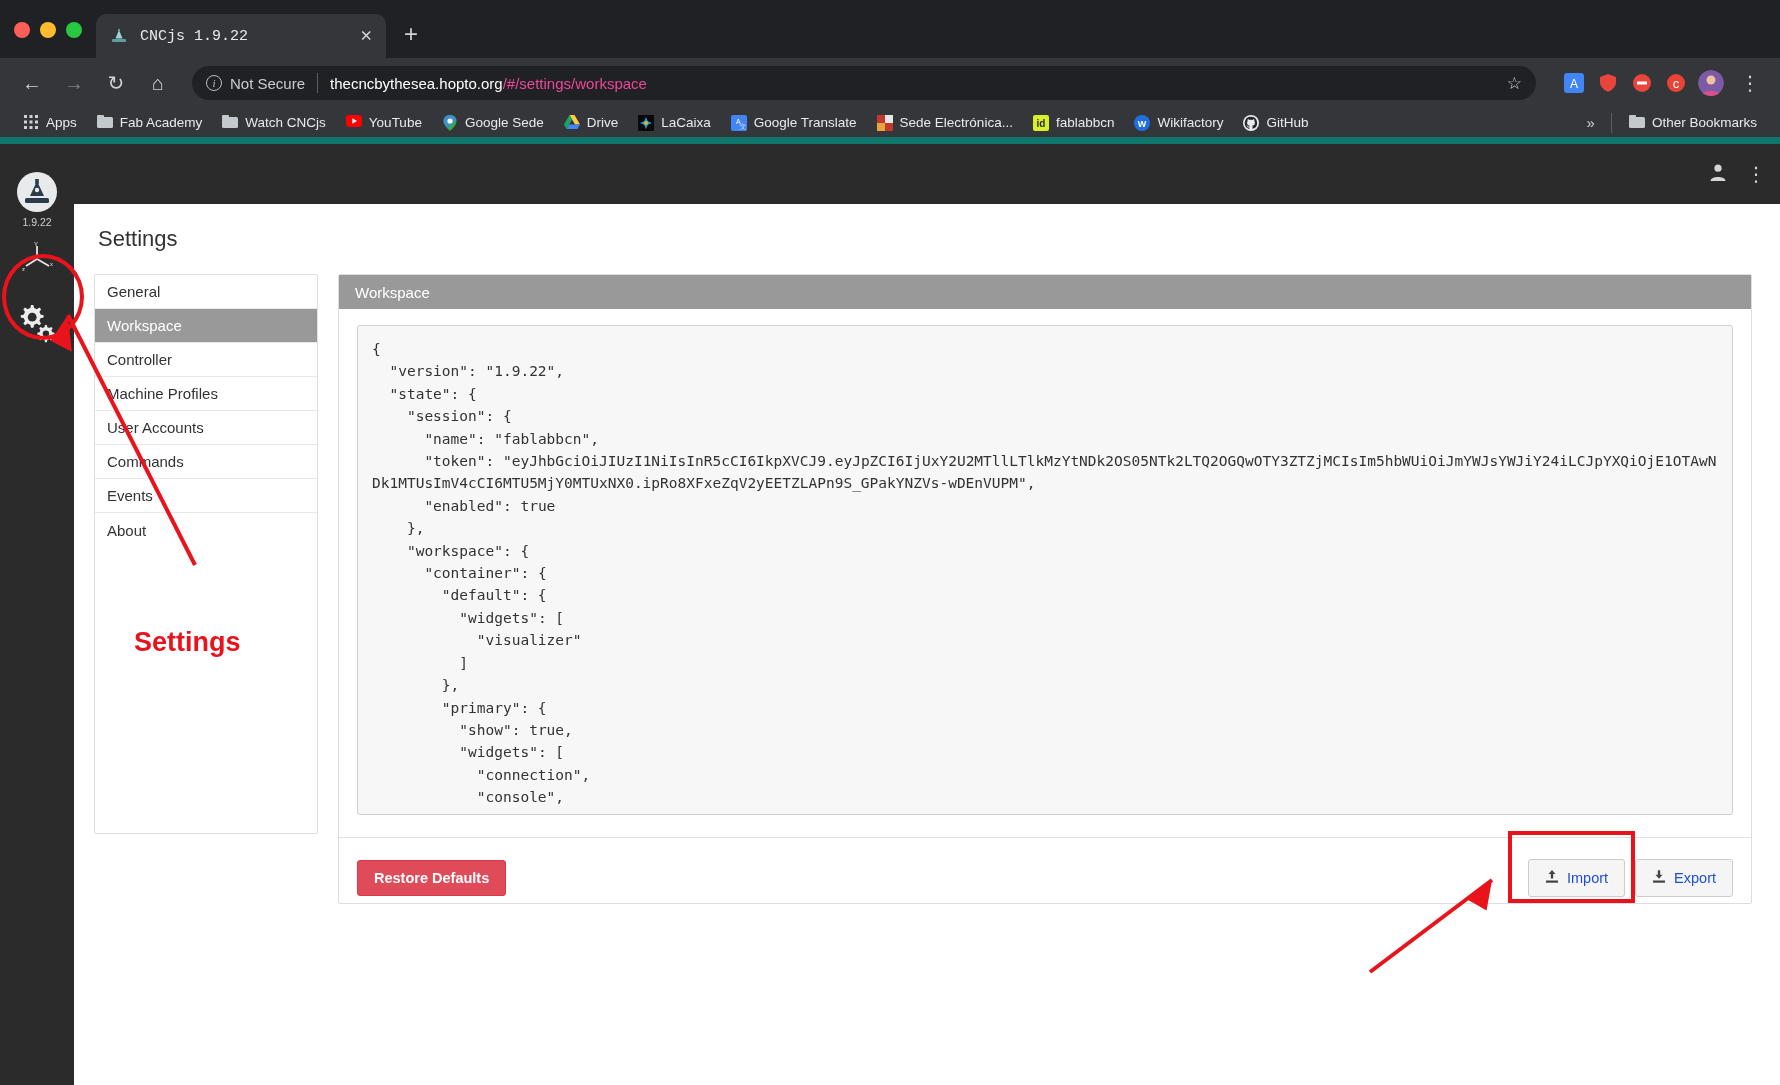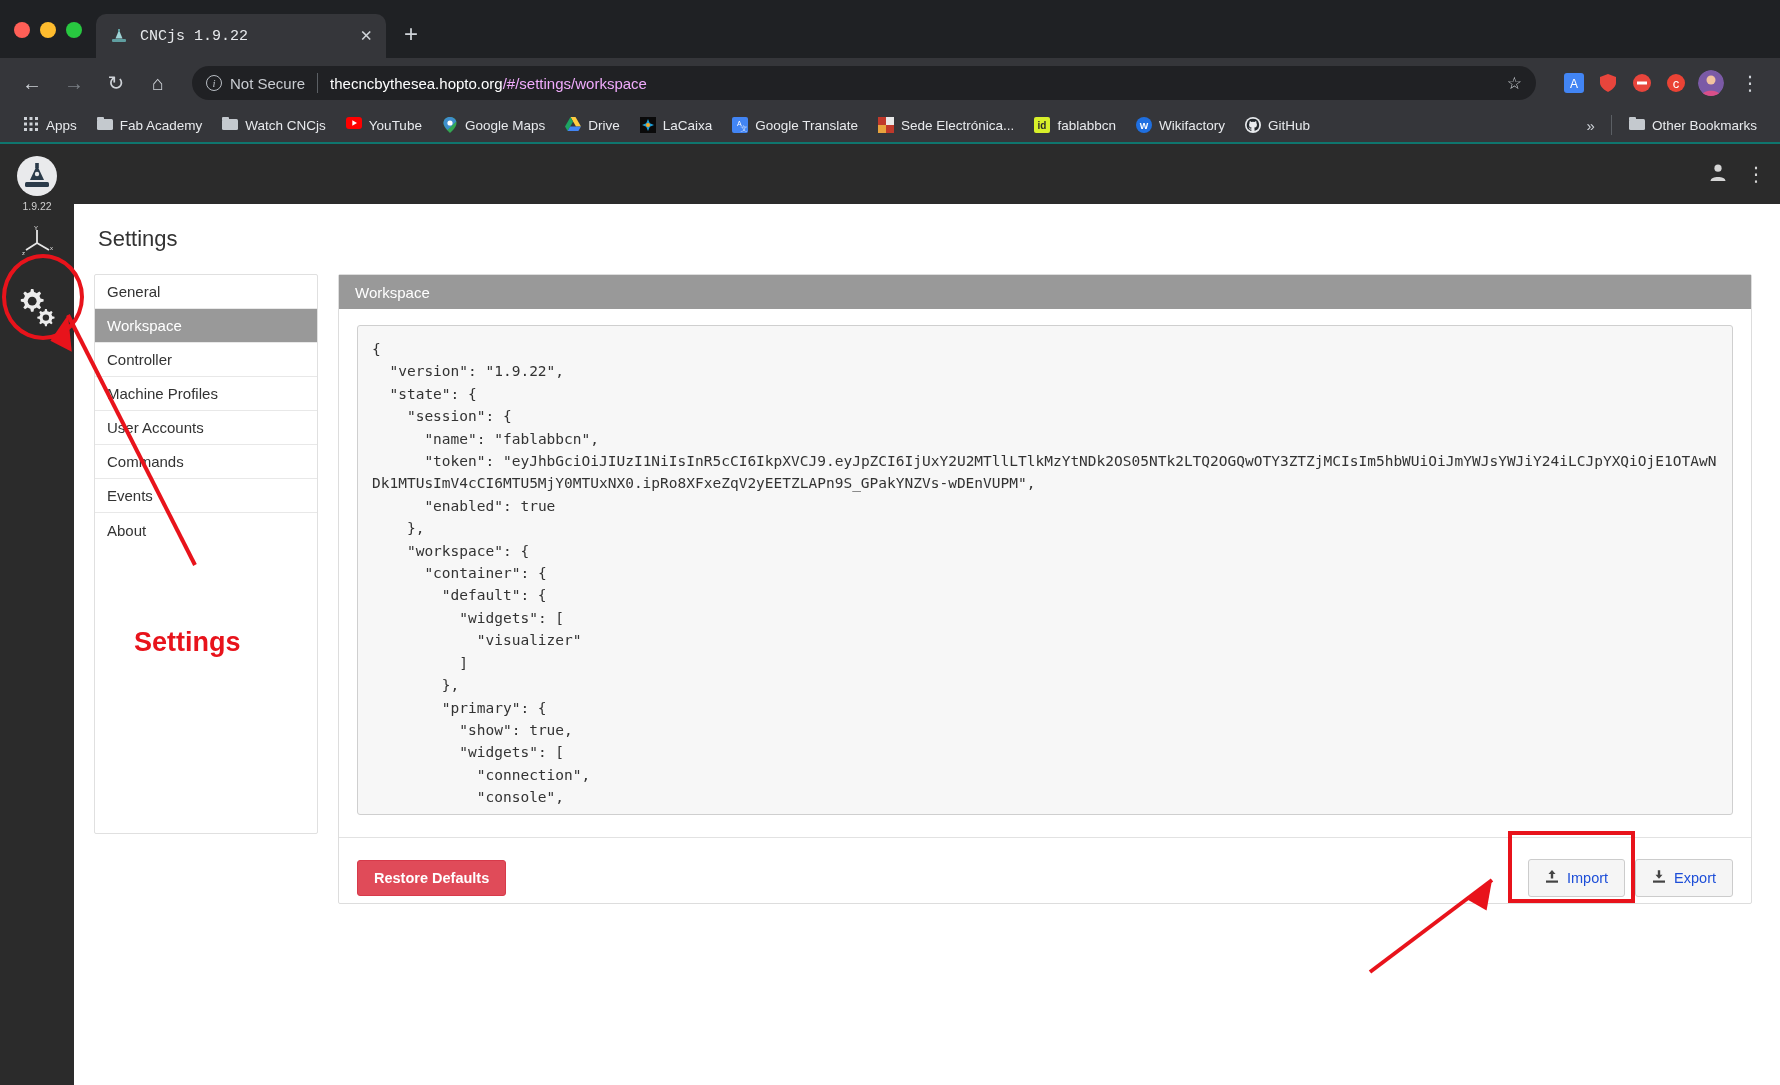--- a/index.html
+++ b/index.html
@@ -62,31 +62,31 @@
     min-width: 0;
   }
   .om-info { color:#c9cdd2; font-size:15px; display:flex; align-items:center; gap:8px; }
   .om-circle {
     width:16px;height:16px;border:1.6px solid #b9bec4;border-radius:50%;
     display:flex;align-items:center;justify-content:center;
     font-size:11px;color:#b9bec4;font-family:"Liberation Serif",serif;font-style:italic;
   }
   .om-sep { width:1px; height:20px; background:#5b5f64; margin:0 12px; }
   .om-url { color:#ffffff; font-size:15px; white-space: nowrap; overflow:hidden; }
-  .om-url .path { color:#f0abfc; }
+  .om-url .path { color:#ec4899; }
   .om-star { color:#cfd3d8; font-size:17px; margin-left:auto; padding-left:10px; cursor:pointer;}
   .ext-icons { display:flex; align-items:center; gap:10px; padding-left:10px; }
   .ext { width:24px;height:24px;border-radius:4px;display:flex;align-items:center;justify-content:center;font-size:12px;color:#fff;cursor:pointer;}
   .kebab { color:#cfd3d8; font-size:20px; cursor:pointer; padding:0 6px; letter-spacing:0; }
   .avatar-ext { width:26px;height:26px;border-radius:50%;overflow:hidden;display:flex;align-items:center;justify-content:center; }
 
   .chrome-bookmarks {
     height: 36px; background: #35363a;
     display: flex; align-items: center; padding: 0 14px; gap: 2px;
-    border-bottom: 2px solid #0f766e;
+    border-bottom: 7px solid #0f766e;
   }
   .bm {
     display: flex; align-items: center; gap: 7px;
     padding: 4px 9px; border-radius: 4px; cursor: pointer;
     color: #e8eaed; font-size: 13.5px; white-space: nowrap;
   }
   .bm-ico { width: 16px; height: 16px; flex:0 0 16px; display:flex;align-items:flex-start;justify-content:center; }
   .bm-sep { width:1px;height:20px;background:#5b5f64;margin:0 8px; }
   .bm-overflow { color:#cfd3d8;font-size:15px;padding:4px 8px;cursor:pointer; }
   .bm-right { margin-left:auto; display:flex; align-items:center; }
@@ -102,21 +102,21 @@
   .app-navbar {
     position:absolute; left:0; top:0; width:1780px; height:60px;
     background:#2b2b2b;
   }
   .nav-right { position:absolute; right:14px; top:0; height:60px; display:flex; align-items:center; gap:18px; }
   .nav-icon { color:#d5d5d5; font-size:20px; cursor:pointer; }
 
   .app-sidebar {
     position:absolute; left:0; top:0; width:74px; height:941px;
     background:#2b2b2b; display:flex; flex-direction:column; align-items:center;
-    padding-top: 6px;
+    padding-top: 22px;
   }
   .brand { width:74px; padding-top:6px; display:flex; flex-direction:column; align-items:center; cursor:pointer;}
   .brand-logo {
     width:40px;height:40px;border-radius:50%;background:#e9eaec;
     display:flex;align-items:center;justify-content:center;
   }
   .brand-ver { color:#cfcfcf; font-size:10.5px; margin-top:4px; }
   .side-item {
     width:74px; height:64px; display:flex; align-items:center; justify-content:center;
     cursor:pointer; position:relative;
@@ -303,21 +303,21 @@
     </div>
 
     <div class="bm">
       <span class="bm-ico">
         <svg width="14" height="16" viewBox="0 0 14 16">
             <path d="M7 0 C3 0 0.5 2.6 0.5 6 C0.5 10.5 7 16 7 16 C7 16 13.5 10.5 13.5 6 C13.5 2.6 11 0 7 0 Z" fill="#34a853"></path>
             <path d="M7 0 C10 0 12.6 2 13.3 4.6 L4.5 13 C2 10.4 0.5 7.9 0.5 6 C0.5 2.6 3 0 7 0Z" fill="#4285f4" opacity="0.75"></path>
             <circle cx="7" cy="6" r="2.6" fill="#fff"></circle>
           </svg>
       </span>
-      <span>Google Maps</span>
+      <span>Google Sede</span>
     </div>
 
     <div class="bm">
       <span class="bm-ico">
         <svg width="16" height="14" viewBox="0 0 16 14">
             <path d="M5.5 0 L10.5 0 L16 9.5 L11 9.5 Z" fill="#ffcd40"></path>
             <path d="M5.5 0 L0 9.5 L2.6 14 L8 4.7 Z" fill="#1da462"></path>
             <path d="M2.6 14 L13.4 14 L16 9.5 L5.2 9.5 Z" fill="#4285f4"></path>
           </svg>
       </span>

